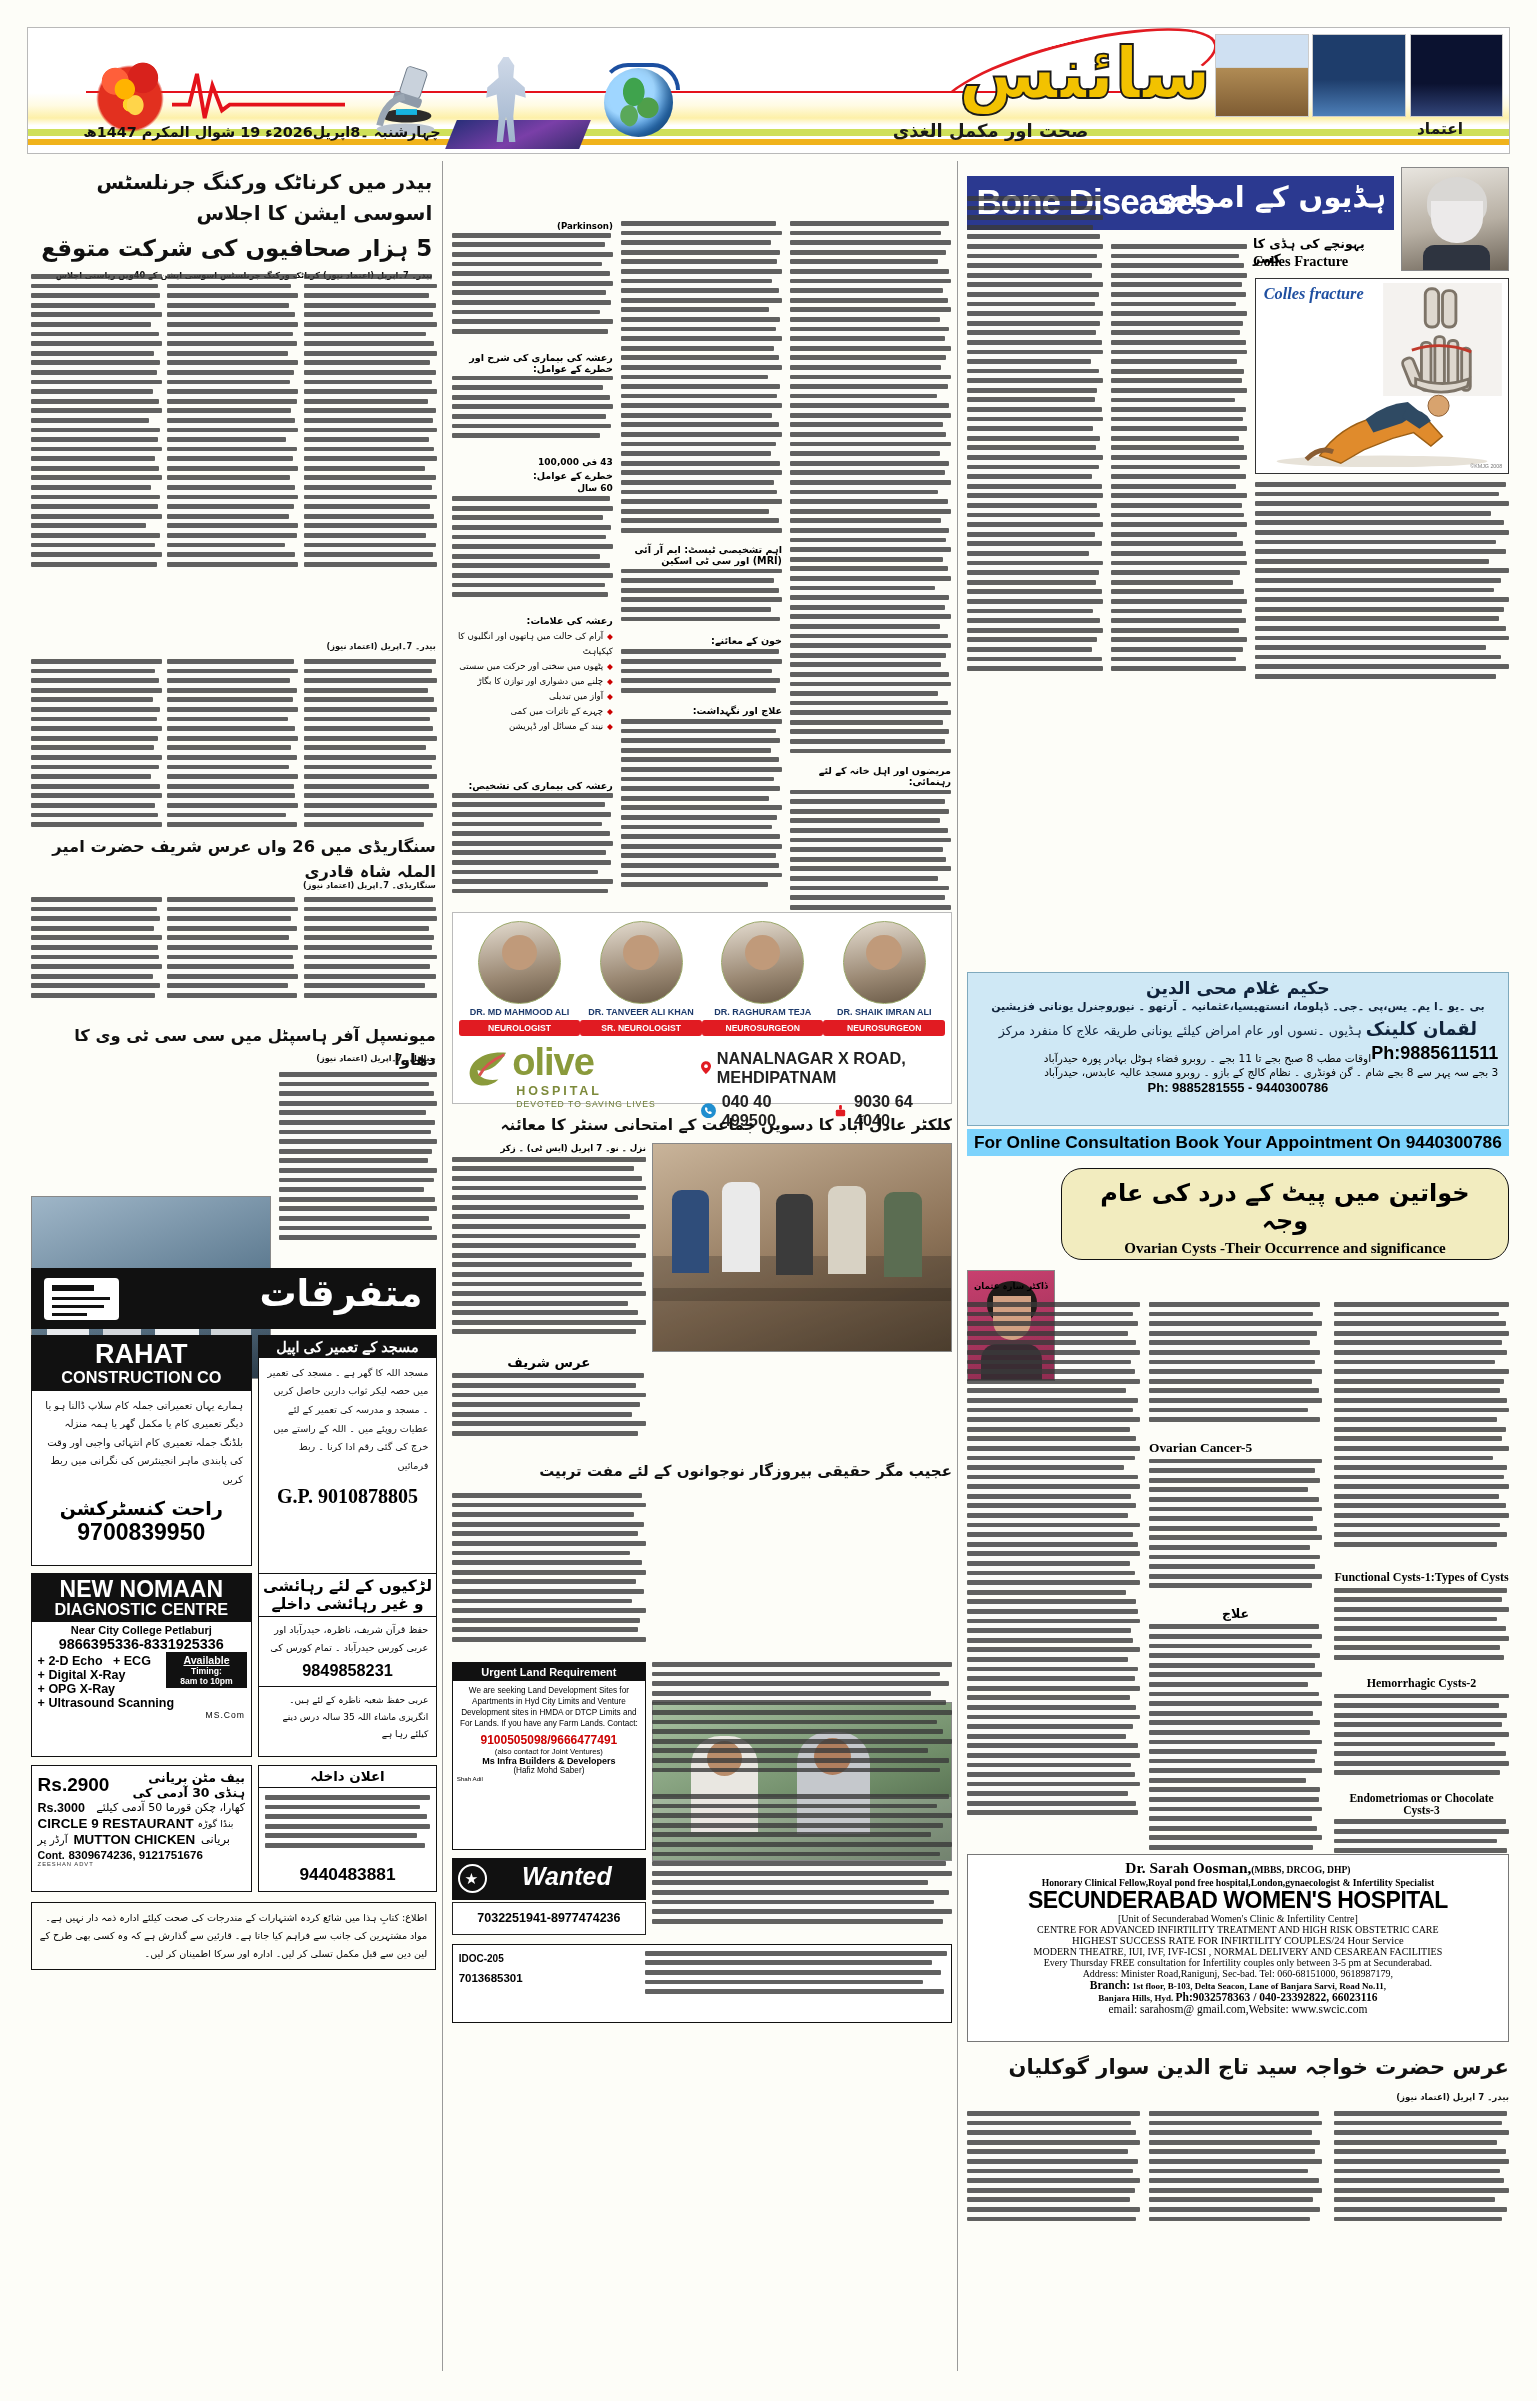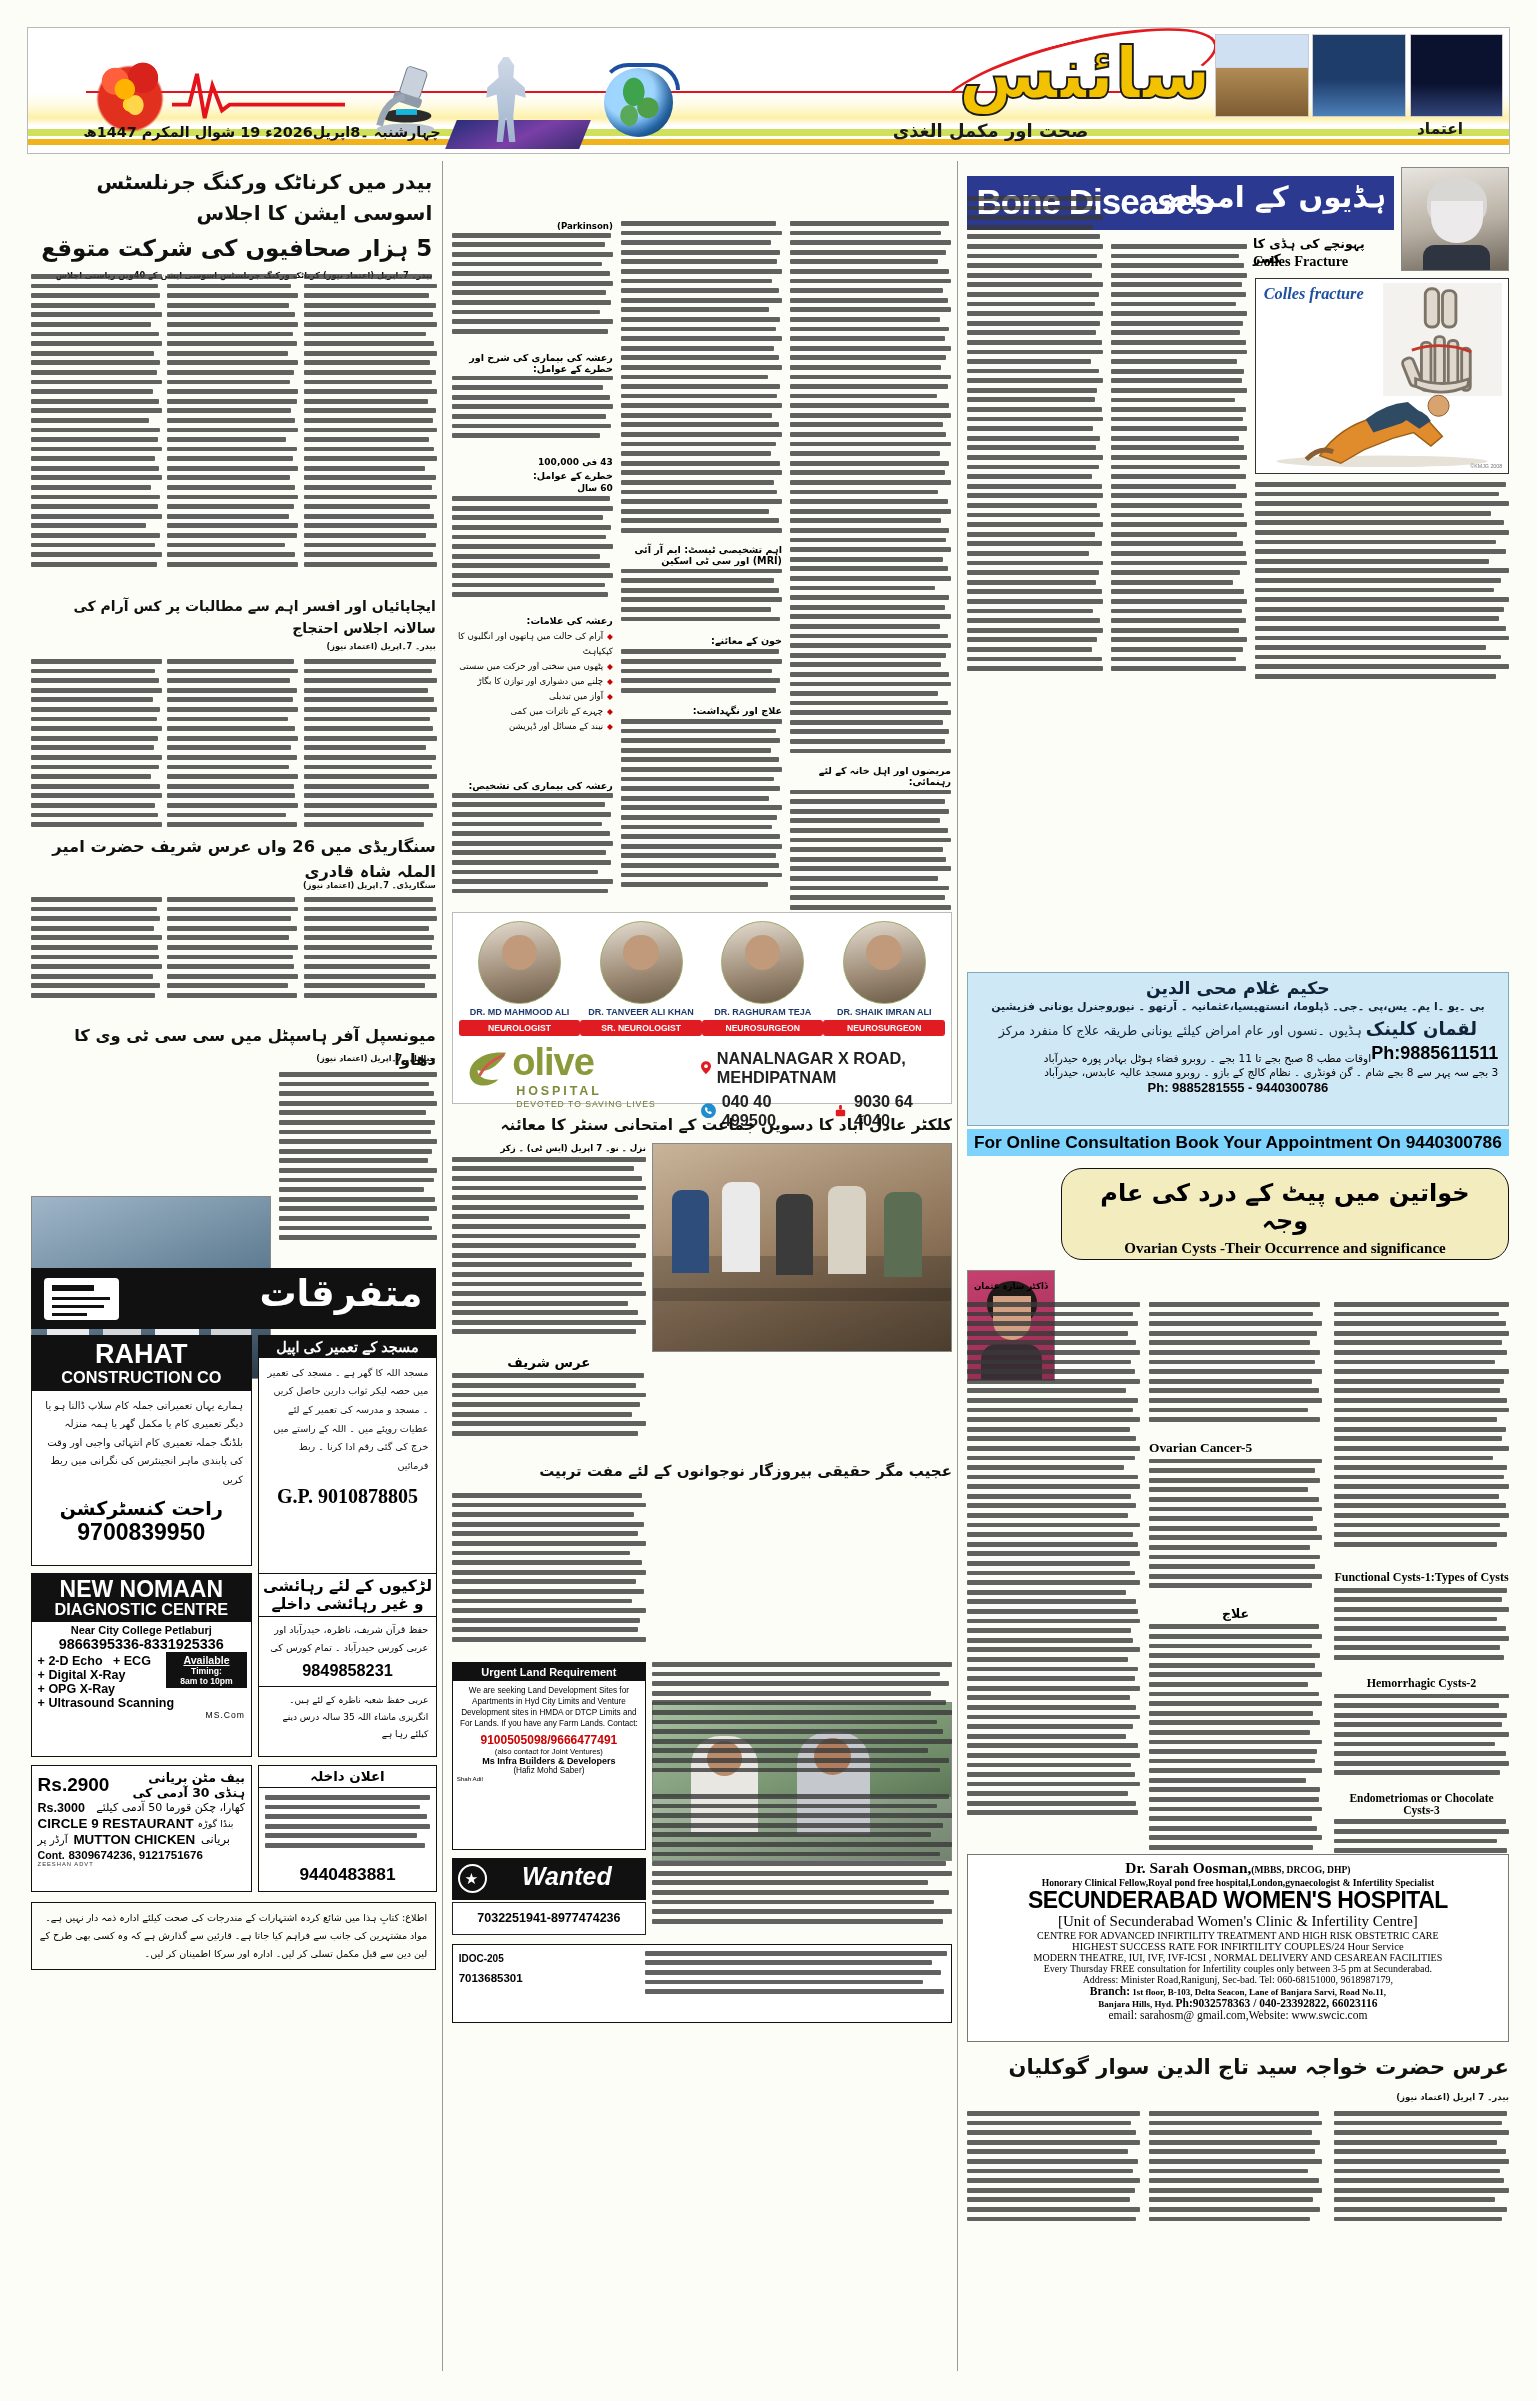--- a/index.html
+++ b/index.html
@@ -341,21 +341,20 @@
           <div class="ln" style="width:100%"></div>
           <div class="ln" style="width:95%"></div>
           <div class="ln" style="width:98%"></div>
           <div class="ln" style="width:100%"></div>
           <div class="ln" style="width:92%"></div>
           <div class="ln" style="width:99%"></div>
           <div class="ln" style="width:97%"></div>
           <div class="ln" style="width:100%"></div>
       </div>
 
-      <div class="abs hl-urdu" style="left:3.8px;top:434px;width:405px;font-size:14px;line-height:1.6;">ایچاپائیاں اور افسر اہم سے مطالبات پر کس آرام کی سالانہ اجلاس احتجاج</div>
       <div class="abs hl-urdu" style="left:3.8px;top:480px;width:405px;font-size:8.2px;">بیدر۔ 7۔اپریل (اعتماد نیوز)</div>
 
       <div class="abs fake-lines rtl" style="left:3.8px;top:498px;width:131px;height:183px;">
         <div class="ln" style="width:100%"></div>
           <div class="ln" style="width:95%"></div>
           <div class="ln" style="width:98%"></div>
           <div class="ln" style="width:100%"></div>
           <div class="ln" style="width:93%"></div>
           <div class="ln" style="width:99%"></div>
           <div class="ln" style="width:96%"></div>
@@ -1412,21 +1411,21 @@
         </div>
         <div class="center" style="font-size:13.4px;padding-top:5.8px;">✩</div>
       </div>
 
       <div class="abs box" style="left:1.9px;top:1693px;width:542px;height:188px;border:1px solid #777;">
         <div class="center" style="padding-top:3.8px;">
           <span style="font-family:'Liberation Serif',serif;font-size:15.4px;font-weight:bold;">Dr. Sarah Oosman,</span><span style="font-family:'Liberation Serif',serif;font-size:9.6px;font-weight:bold;">(MBBS, DRCOG, DHP)</span>
         </div>
         <div class="center" style="font-family:'Liberation Serif',serif;font-size:9.6px;font-weight:bold;">Honorary Clinical Fellow,Royal pond free hospital,London,gynaecologist &amp; Infertility Specialist</div>
         <div class="center" style="font-family:'Liberation Sans',sans-serif;font-size:23px;font-weight:bold;letter-spacing:-0.5px;line-height:1.1;">SECUNDERABAD  WOMEN'S  HOSPITAL</div>
-        <div class="center" style="font-family:'Liberation Serif',serif;font-size:15px;">[Unit of Secunderabad Women's Clinic &amp; Infertility Centre]</div>
+        <div class="center" style="font-family:'Liberation Serif',serif;font-size:10px;">[Unit of Secunderabad Women's Clinic &amp; Infertility Centre]</div>
         <div class="center" style="font-family:'Liberation Serif',serif;font-size:10px;">CENTRE FOR ADVANCED INFIRTILITY TREATMENT  AND HIGH RISK OBSTETRIC CARE</div>
         <div class="center" style="font-family:'Liberation Serif',serif;font-size:10.6px;">HIGHEST SUCCESS RATE FOR INFIRTILITY COUPLES/24 Hour Service</div>
         <div class="center" style="font-family:'Liberation Serif',serif;font-size:10px;">MODERN THEATRE, IUI, IVF, IVF-ICSI , NORMAL DELIVERY AND CESAREAN FACILITIES</div>
         <div class="center" style="font-family:'Liberation Serif',serif;font-size:10px;">Every Thursday FREE consultation for Infertility couples only between 3-5 pm at Secunderabad.</div>
         <div class="center" style="font-family:'Liberation Serif',serif;font-size:10px;">Address: Minister Road,Ranigunj, Sec-bad. Tel: 060-68151000, 9618987179,</div>
         <div class="center" style="font-family:'Liberation Serif',serif;font-size:9px;">
           <span style="font-size:11.5px;font-weight:bold;">Branch:</span>
           <span style="font-weight:bold;">1st floor, B-103, Delta Seacon, Lane of Banjara Sarvi, Road No.11,</span>
         </div>
         <div class="center" style="font-family:'Liberation Serif',serif;font-size:9px;">

